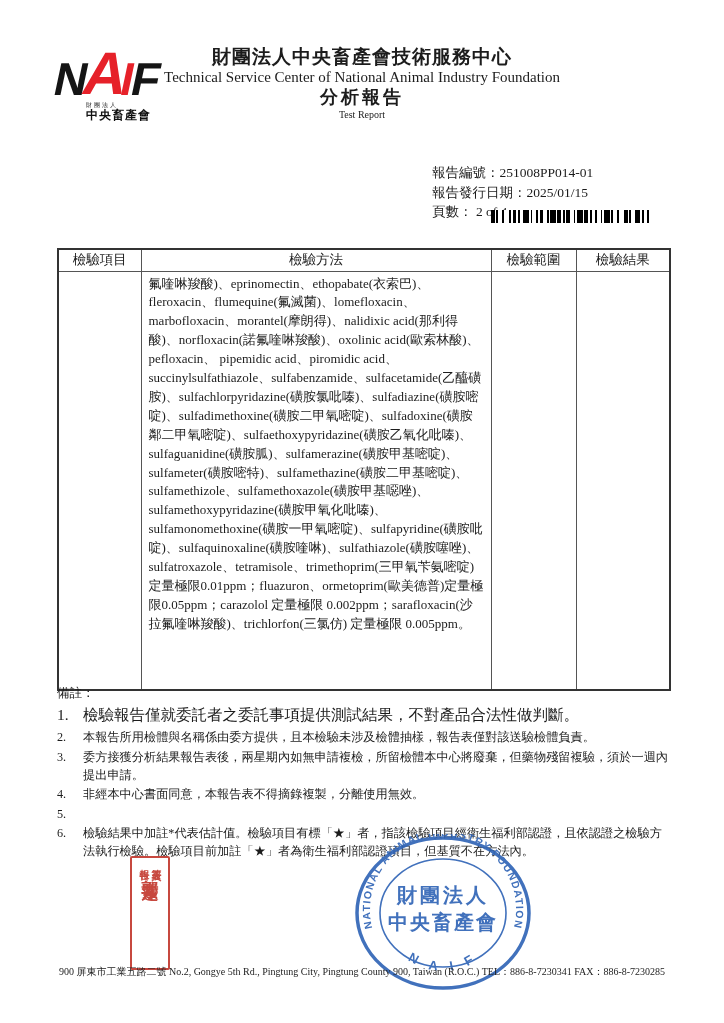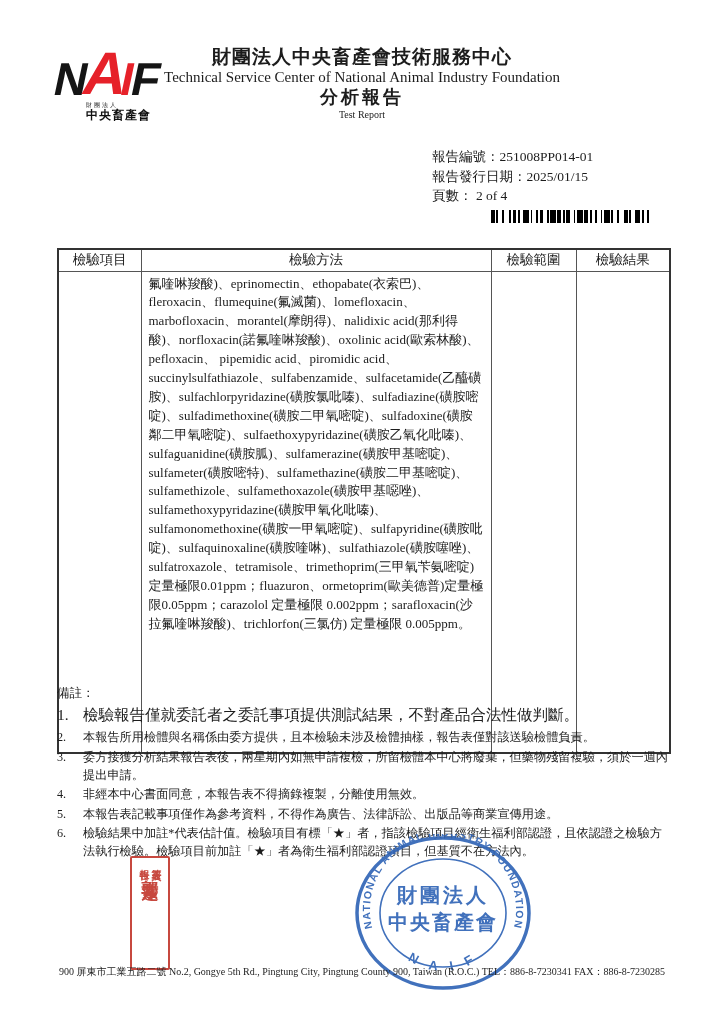--- a/index.html
+++ b/index.html
@@ -24,30 +24,30 @@
   .logo-letters{display:flex;align-items:flex-end;transform:skewX(-12deg);
     font-family:"Liberation Sans","DejaVu Sans",sans-serif;font-weight:900;line-height:0.85;}
   .ltr-n,.ltr-f{font-size:46px;color:#151515;}
   .ltr-a{font-size:60px;color:#e62129;margin:0 -5px;}
   .ltr-i{font-size:46px;color:#e62129;margin-right:-2px;}
   .logo-sub{margin-left:30px;margin-top:3px;line-height:1.1;}
   .logo-sub1{font-size:6px;letter-spacing:2px;color:#222;}
   .logo-sub2{font-size:12px;font-weight:bold;letter-spacing:1px;color:#111;}
   
   .client{position:absolute;left:58px;top:147px;font-size:13.5px;line-height:19.6px;}
-  .rinfo{position:absolute;left:432px;top:147px;font-size:13.5px;line-height:19.6px;}
+  .rinfo{position:absolute;left:432px;top:163px;font-size:13.5px;line-height:19.6px;}
   
   .barcode{position:absolute;left:491px;top:210px;width:160px;height:13px;display:flex;}
   .barcode>i{display:block;height:100%;}
   
   .rtable{position:absolute;left:57px;top:248px;border-collapse:collapse;table-layout:fixed;}
   .rtable th,.rtable td{border:1px solid #555;box-sizing:border-box;}
   .rtable{border:2px solid #333;}
   .rtable th{font-size:13.5px;font-weight:normal;height:22px;padding:0;text-align:center;}
-  .rtable td{vertical-align:top;height:482px;margin-top:8px;}
+  .rtable td{vertical-align:top;height:419px;margin-top:8px;}
   .c-item{width:83px;} .c-method{width:350px;} .c-range{width:85px;} .c-result{width:94px;}
   .method-text{font-size:13px;line-height:18.9px;padding:2px 5px 0 6px;text-align:left;}
   
   .notes{position:absolute;left:57px;top:685px;width:616px;}
   .notes-label{font-size:12.5px;margin-bottom:2px;}
   .note{display:flex;font-size:12.2px;line-height:1.5;margin-bottom:1px;}
   .note .num{flex:0 0 26px;}
   .note.big{font-size:15.5px;line-height:1.45;margin:1px 0 2px 0;}
   
   .sign{position:absolute;left:58px;top:877px;font-size:13.5px;line-height:22px;}
@@ -189,21 +189,20 @@
     <div class="note">
       <span class="num">3.</span>
       <span class="txt">委方接獲分析結果報告表後，兩星期內如無申請複檢，所留檢體本中心將廢棄，但藥物殘留複驗，須於一週內提出申請。</span>
     </div>
     <div class="note">
       <span class="num">4.</span>
       <span class="txt">非經本中心書面同意，本報告表不得摘錄複製，分離使用無效。</span>
     </div>
     <div class="note">
       <span class="num">5.</span>
-      <span class="txt">本報告表記載事項僅作為參考資料，不得作為廣告、法律訴訟、出版品等商業宣傳用途。</span>
     </div>
     <div class="note">
       <span class="num">6.</span>
       <span class="txt">檢驗結果中加註*代表估計值。檢驗項目有標「★」者，指該檢驗項目經衛生福利部認證，且依認證之檢驗方法執行檢驗。檢驗項目前加註「★」者為衛生福利部認證項目，但基質不在方法內。</span>
     </div>
   </div>
 
 
   <div class="stamp">
     <div class="stamp-top">

